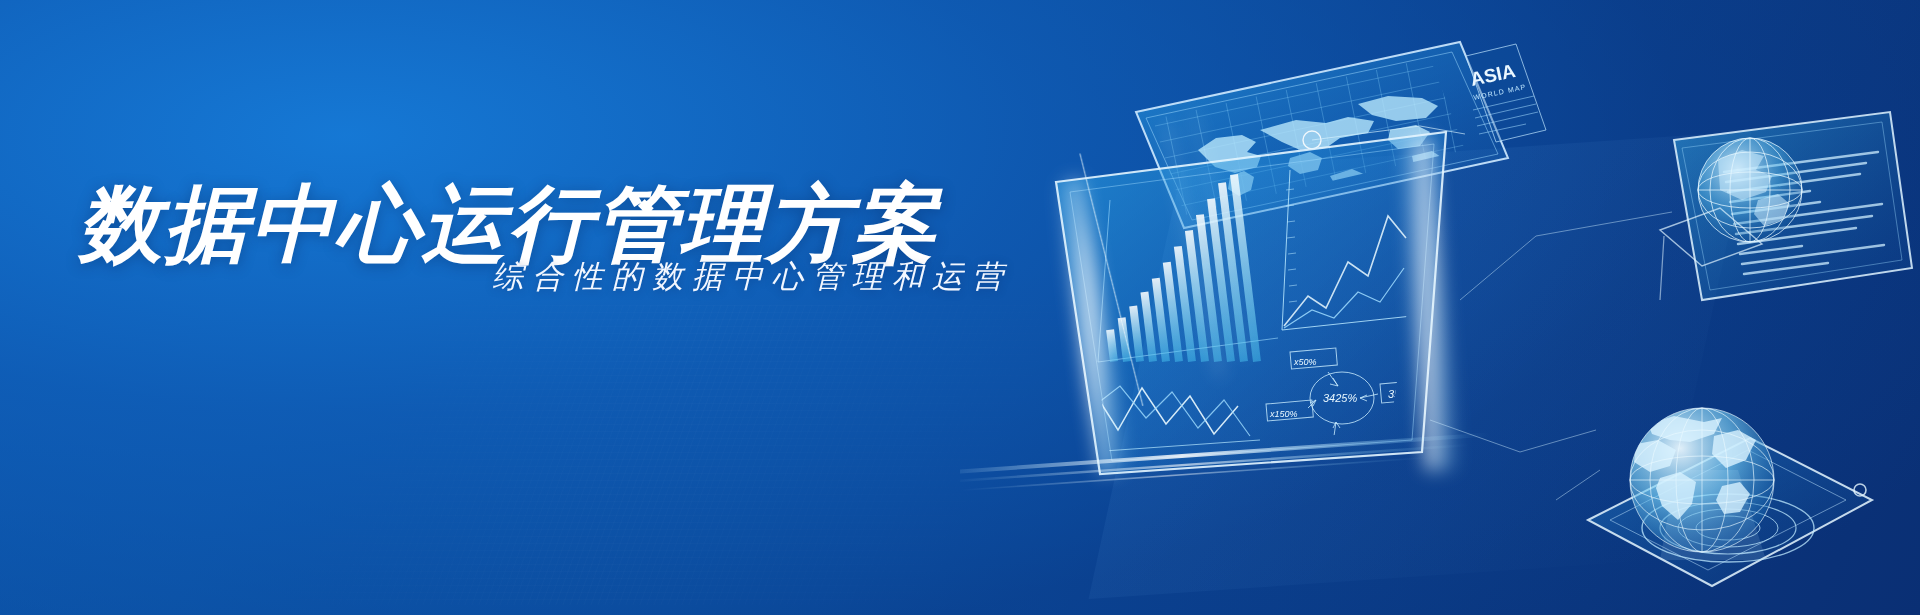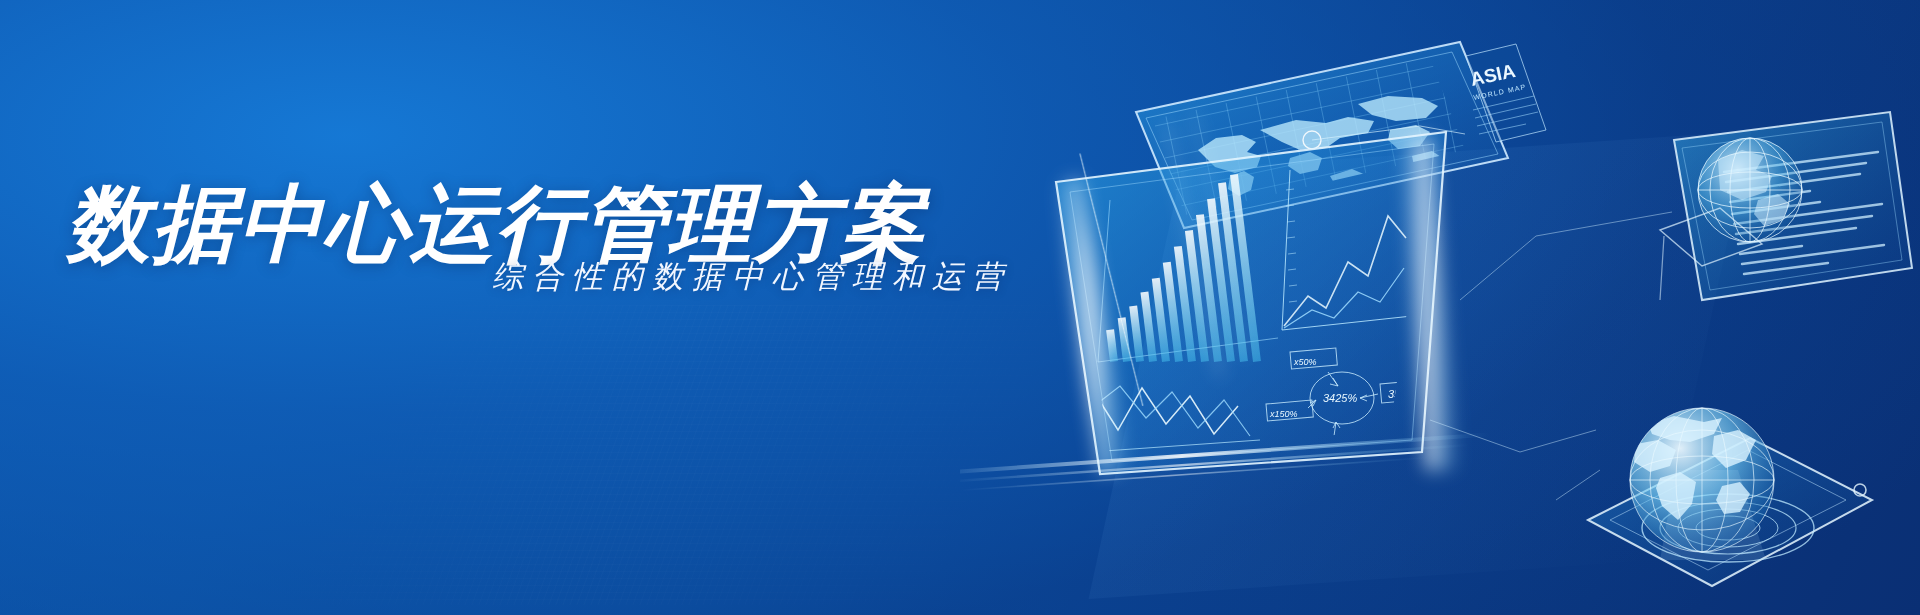--- a/index.html
+++ b/index.html
@@ -38,21 +38,21 @@
     width:560px; height:430px;
     transform:skewX(-16deg) rotate(-4deg);
     background:linear-gradient(130deg, rgba(120,190,255,.10), rgba(120,190,255,0));
     pointer-events:none;
   }
 
   
   .copy{position:absolute; left:0; top:0; width:1100px;}
   .headline{
     position:absolute;
-    left:66px; top:182px;
+    left:78px; top:182px;
     margin:0;
     color:#ffffff;
     font-size:84px;
     line-height:1;
     font-weight:bold;
     font-style:italic;
     letter-spacing:2px;
     white-space:nowrap;
     text-shadow:0 2px 14px rgba(0,30,80,.35);
     text-align:right;

